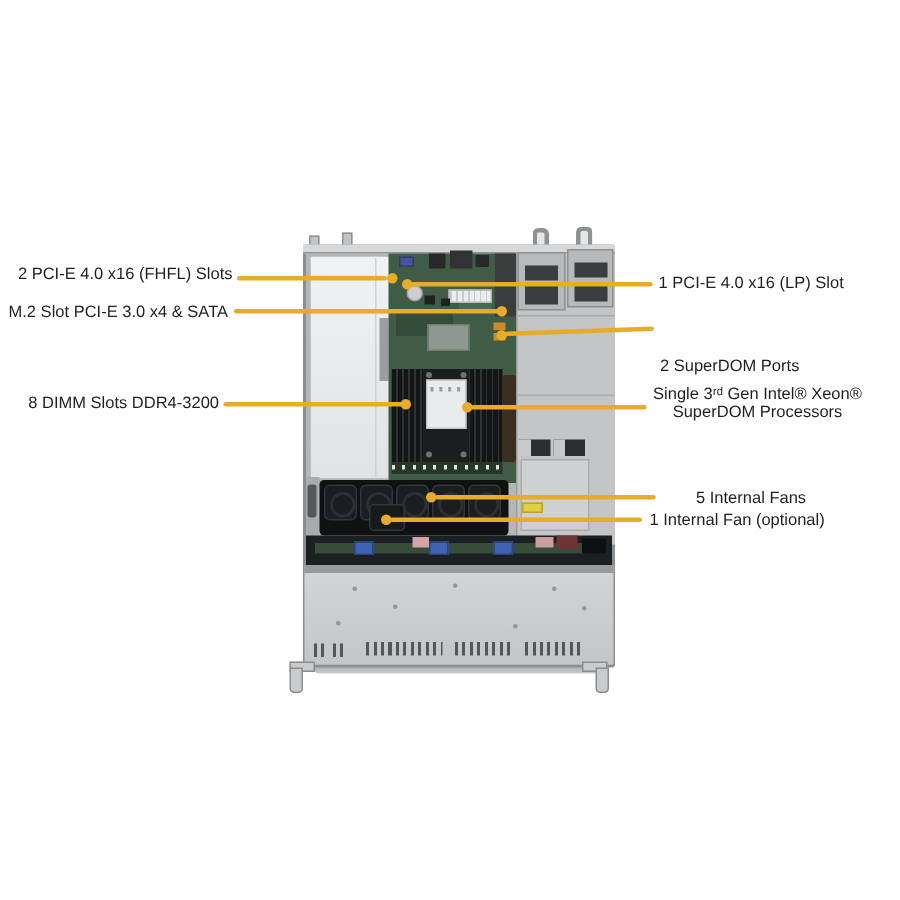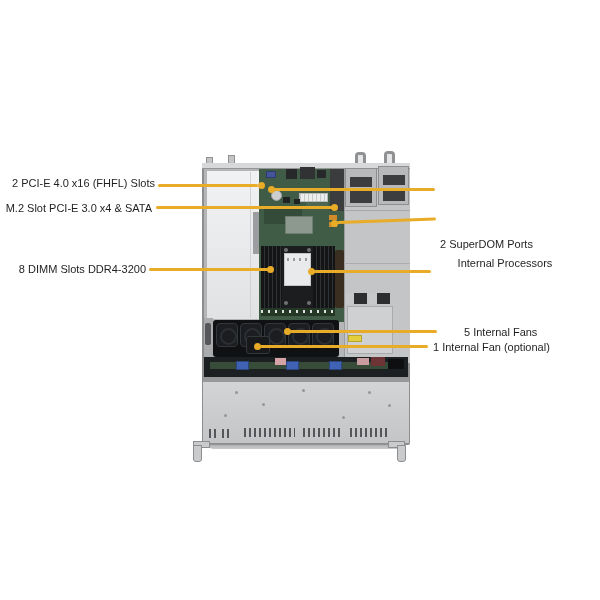--- a/index.html
+++ b/index.html
@@ -252,29 +252,31 @@
   <div class="co-dot c1-dot"></div>
 
   <div class="co-label c2-label">M.2 Slot PCI-E 3.0 x4 &amp; SATA</div>
   <div class="co-line c2-line"></div>
   <div class="co-dot c2-dot"></div>
 
   <div class="co-label c3-label">8 DIMM Slots DDR4-3200</div>
   <div class="co-line c3-line"></div>
   <div class="co-dot c3-dot"></div>
 
+  <div class="co-label c4-label">1 PCI-E 4.0 x16 (LP) Slot</div>
   <div class="co-line c4-line"></div>
   <div class="co-dot c4-dot"></div>
 
   <div class="co-label c5-label">2 SuperDOM Ports</div>
   <div class="co-line c5-line"></div>
   <div class="co-dot c5-dot"></div>
 
   <div class="co-label c6-label">
-    <span>Internal Processors</span>
+    <span>Single 3ʳᵈ Gen Intel® Xeon®</span>
+    <span>SuperDOM Processors</span>
   </div>
   <div class="co-line c6-line"></div>
   <div class="co-dot c6-dot"></div>
 
   <div class="co-label c7-label">5 Internal Fans</div>
   <div class="co-line c7-line"></div>
   <div class="co-dot c7-dot"></div>
 
   <div class="co-label c8-label">1 Internal Fan (optional)</div>
   <div class="co-line c8-line"></div>

